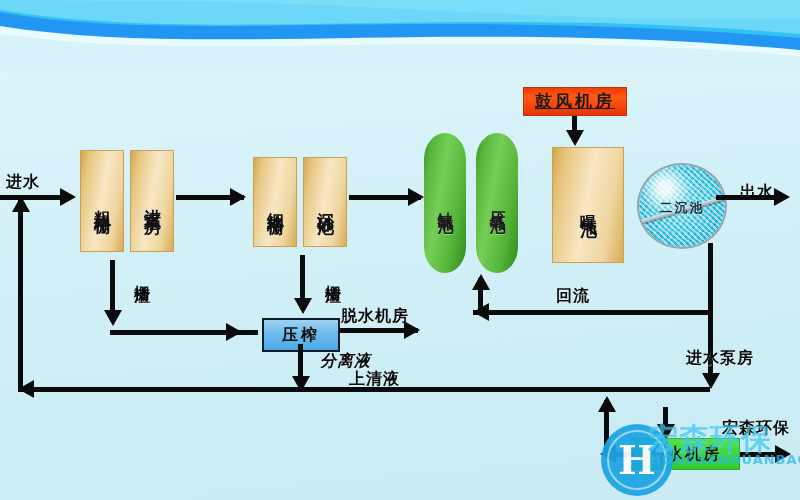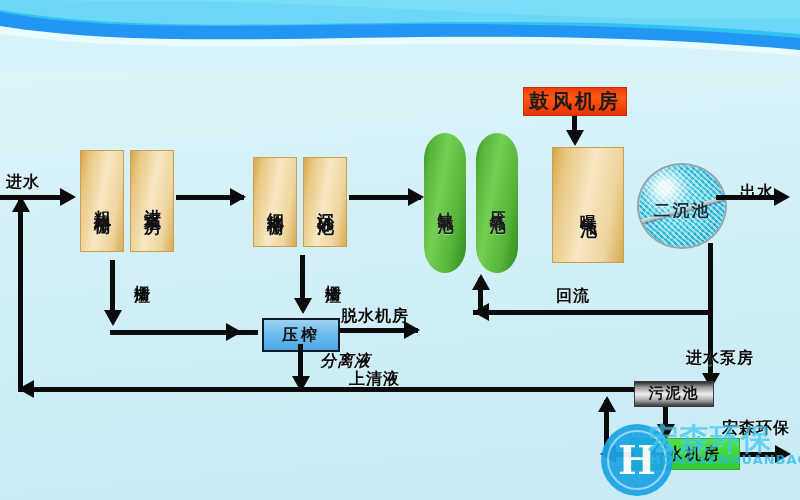--- a/index.html
+++ b/index.html
@@ -47,23 +47,24 @@
     background:linear-gradient(100deg,#2f8f1f 0%,#57b43a 14%,#74cf54 40%,#55b438 72%,#2d8a1d 100%);
     border-radius:24px/30px;
     font-size:16px;
     color:#1b1b1b;
     text-shadow:0 1px 0 rgba(255,255,255,.35);
   }
   
   .red{
     background:linear-gradient(180deg,#f23c08 0%,#ff5a14 35%,#f8440a 70%,#e23505 100%);
     border:1px solid #c42f05;
-    font-size:20px;
+    font-size:17px;
     color:#1a1a1a;
     letter-spacing:3px;
+    text-decoration:underline;
   }
   
   .bluebox{
     background:linear-gradient(180deg,#9fd2f2 0%,#6fbcec 45%,#4aa7e4 100%);
     border:2px solid #0f1a2a;
     font-size:16px;
     letter-spacing:3px;
   }
   
   .metal{
@@ -99,21 +100,21 @@
   }
   .clar-bridge{
     position:absolute;left:-4%;top:52%;width:108%;height:4px;
     background:linear-gradient(180deg,#dfe7ea,#93a4ab);
     transform:rotate(-16deg);
     transform-origin:center;
     box-shadow:0 1px 1px rgba(0,0,0,.35);
   }
   .clar-label{
     position:absolute;left:0;right:0;top:42%;
-    text-align:center;font-size:17px;font-weight:bold;color:#14303a;
+    text-align:center;font-size:13px;font-weight:bold;color:#14303a;
     text-shadow:0 1px 1px rgba(255,255,255,.6);
     letter-spacing:2px;
   }
 
   
   .hline,.vline{position:absolute;background:#0b0b0b;}
   .hline{height:5px;}
   .vline{width:5px;}
   .arrow{position:absolute;width:0;height:0;}
   .arrow.right{border-top:9px solid transparent;border-bottom:9px solid transparent;border-left:16px solid #0b0b0b;}
@@ -259,23 +260,20 @@
   <div class="flabel" style="left:556px;top:286px;">回流</div>
   <div class="hline" style="left:473px;top:310px;width:237px;"></div>
   <div class="arrow left" style="left:473px;top:303px;"></div>
   <div class="vline" style="left:478px;top:278px;height:34px;"></div>
   <div class="arrow up" style="left:472px;top:274px;"></div>
 
   <div class="vline" style="left:708px;top:243px;height:140px;"></div>
   <div class="flabel" style="left:686px;top:348px;">进水泵房</div>
   <div class="arrow down" style="left:702px;top:373px;"></div>
 
-  <div class="node metal" style="left:634px;top:381px;width:80px;height:26px;">
-    <span>污泥池</span>
-  </div>
 
   <div class="vline" style="left:663px;top:407px;height:22px;"></div>
   <div class="arrow down" style="left:657px;top:424px;"></div>
 
   <div class="node greenbox" style="left:630px;top:438px;width:110px;height:32px;">
     <span>脱水机房</span>
   </div>
 
   <div class="flabel" style="left:722px;top:418px;">宏森环保</div>
   <div class="hline" style="left:740px;top:452px;width:44px;"></div>

